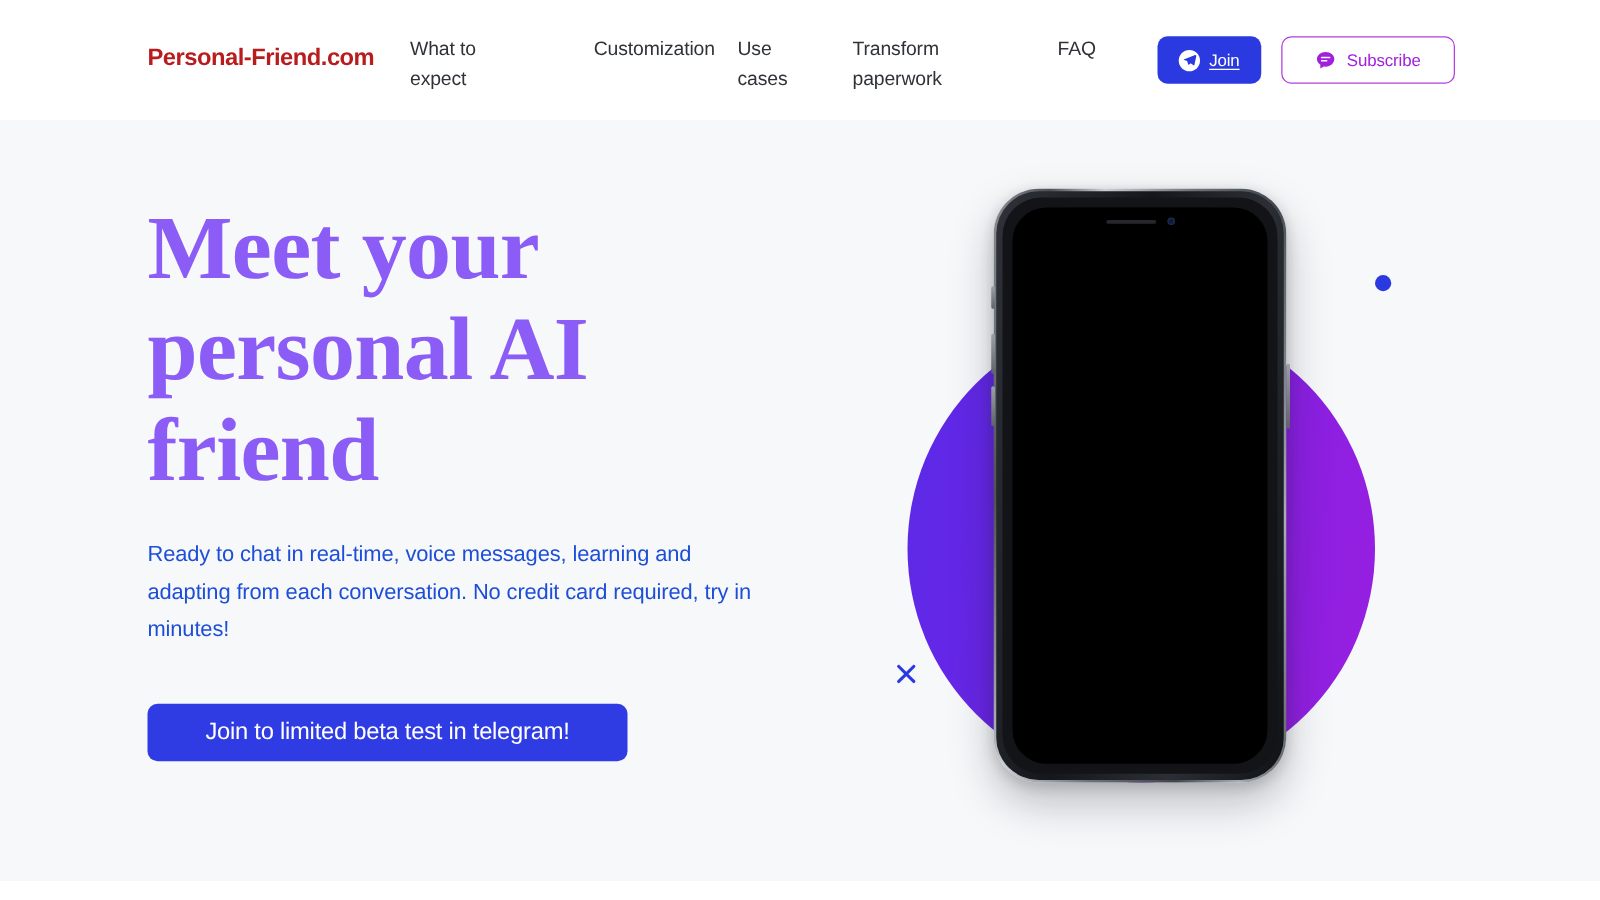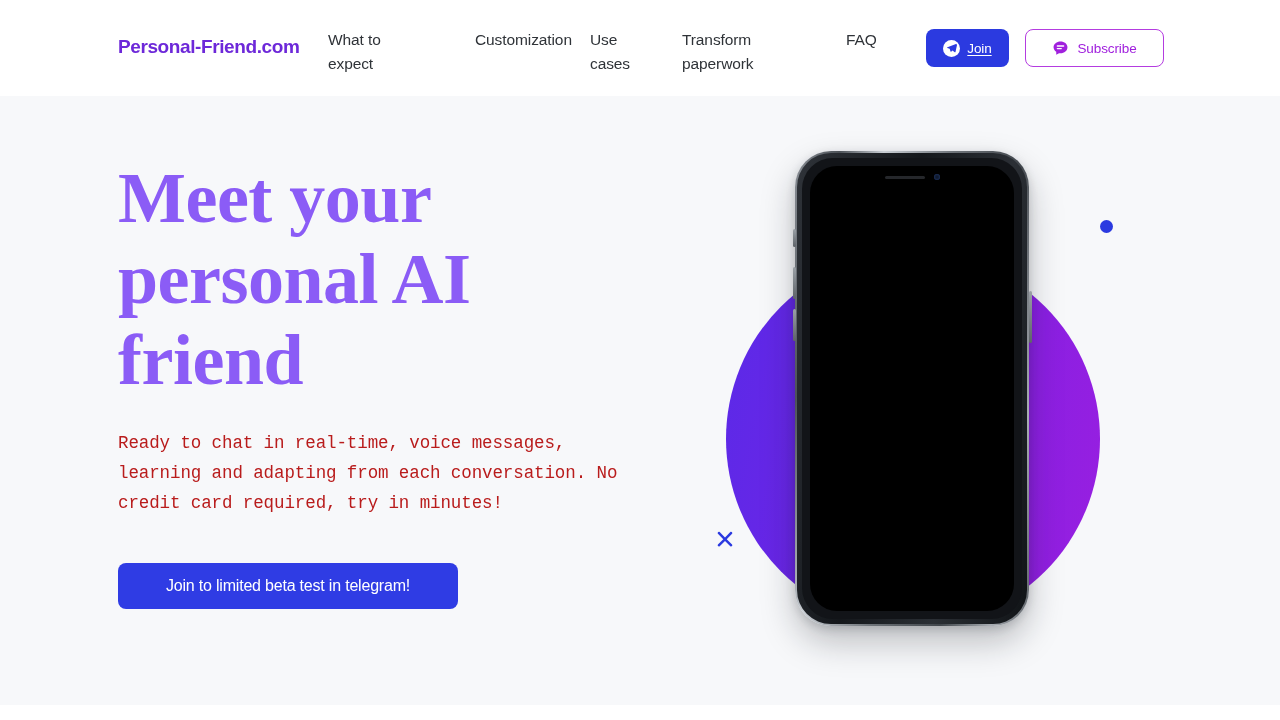--- a/index.html
+++ b/index.html
@@ -35,21 +35,21 @@
     align-items: center;
     z-index: 20;
   }
 
   .logo {
     position: absolute;
     left: 118px;
     top: 36px;
     font-size: 19px;
     font-weight: bold;
-    color: #6d28d9;
+    color: #b91c1c;
     letter-spacing: -0.4px;
     white-space: nowrap;
   }
 
   .nav {
     position: absolute;
     left: 328px;
     top: 24px;
     width: 590px;
     height: 50px;
@@ -149,37 +149,36 @@
     letter-spacing: -0.5px;
   }
 
   .subtext {
     position: absolute;
     left: 118px;
     top: 332px;
     width: 505px;
     font-size: 17.5px;
     line-height: 30px;
-    color: #b91c1c;
+    color: #1d4ed8;
     letter-spacing: -0.1px;
-    font-family: Liberation Mono, monospace;
   }
 
   .cta {
     position: absolute;
     left: 118px;
     top: 467px;
-    width: 340px;
+    width: 384px;
     height: 46px;
     background: #2f3ce4;
     border: none;
     border-radius: 8px;
     color: #ffffff;
     font-family: "Liberation Sans", sans-serif;
-    font-size: 16px;
+    font-size: 19px;
     letter-spacing: -0.2px;
     cursor: pointer;
     display: flex;
     align-items: center;
     justify-content: center;
   }
 
   
   .visual {
     position: absolute;

